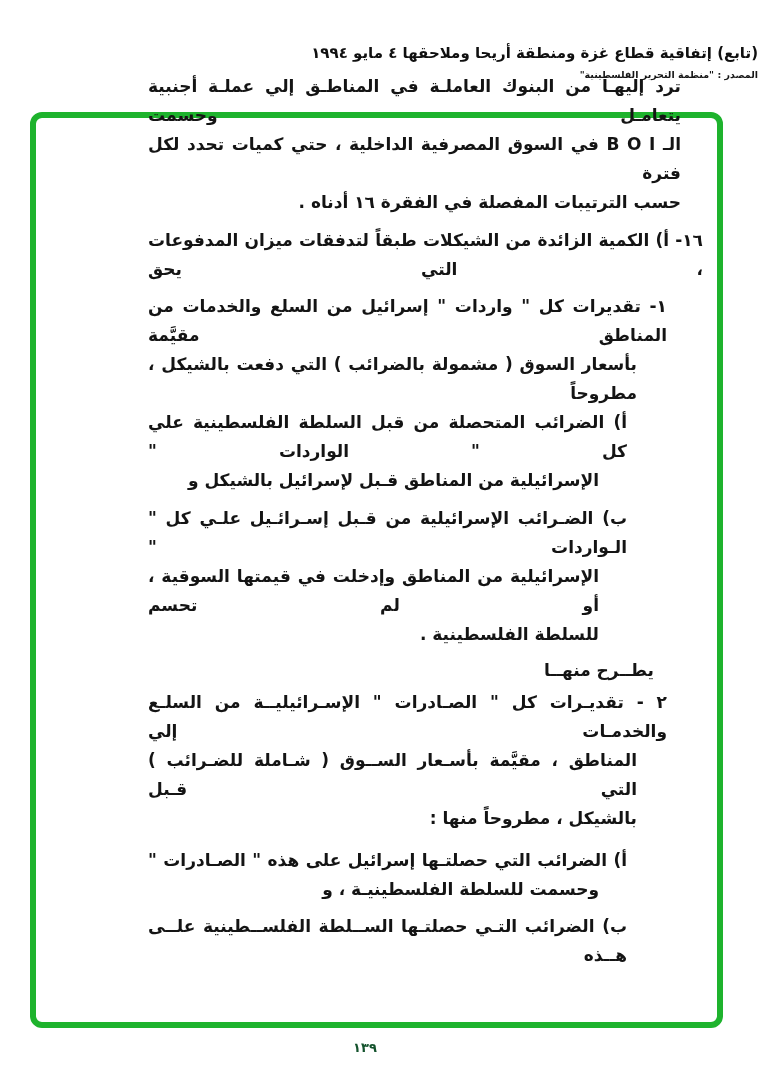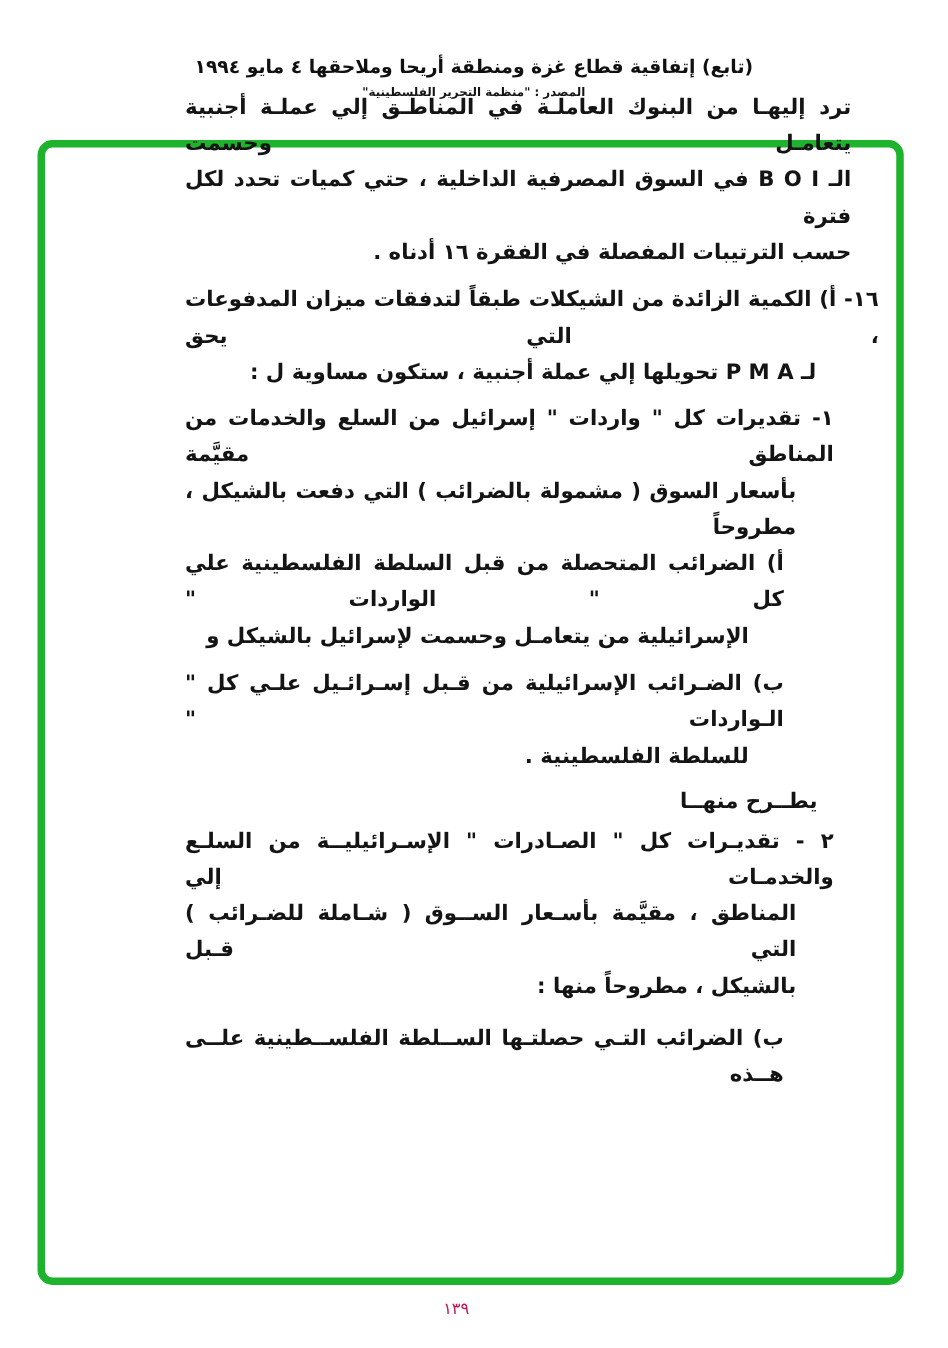--- a/index.html
+++ b/index.html
@@ -5,21 +5,21 @@
   html,body{margin:0;padding:0;background:#ffffff;}
   .page{
     position:relative;
     width:758px;height:1078px;
     background:#ffffff;
     overflow:hidden;
     font-family:"DejaVu Sans", sans-serif;
     color:#161616;
   }
   
-  .hdr{position:absolute;top:44px;left:0;width:758px;text-align:center;direction:rtl;}
+  .hdr{position:absolute;top:44px;left:0;width:758px;text-align:right;direction:rtl;}
   .hdr .title{
     font-size:15px;font-weight:700;letter-spacing:0.3px;color:#101010;
   }
   .hdr .source{
     margin-top:7px;font-size:9.5px;font-weight:700;color:#151515;
   }
   
   .frame{
     position:absolute;left:30px;top:112px;
     width:681px;height:904px;
@@ -56,21 +56,21 @@
   .m0{margin-bottom:0;}
   .m3{margin-bottom:3px;}
   .m7{margin-bottom:7px;}
   .m8{margin-bottom:8px;}
   .m9{margin-bottom:9px;}
   .m13{margin-bottom:13px;}
   
   .pgnum{
     position:absolute;top:1040px;left:0;width:730px;
     text-align:center;
-    font-size:13px;font-weight:400;letter-spacing:2px;color:#be185d;
+    font-size:13px;font-weight:700;letter-spacing:2px;color:#14532d;
   }
 </style>
 </head>
 <body>
 
 <div class="page">
 
   <div class="hdr">
     <div class="title">(تابع) إتفاقية قطاع غزة ومنطقة أريحا وملاحقها ٤ مايو ١٩٩٤</div>
     <div class="source">المصدر :  "منظمة التحرير الفلسطينية"</div>
@@ -81,48 +81,52 @@
   <div class="content" dir="rtl">
 
     <div class="para m9">
       <div class="ln pr22">ترد إليهـا من البنوك العاملـة في المناطـق إلي عملـة أجنبية يتعامـل وحسمت</div>
       <div class="ln pr22">الـ  B O I  في السوق المصرفية الداخلية ، حتي كميات تحدد لكل فترة</div>
       <div class="ln pr22 last">حسب الترتيبات المفصلة في الفقرة ١٦ أدناه .</div>
     </div>
 
     <div class="para m8">
       <div class="ln pr0">١٦- أ) الكمية الزائدة من الشيكلات طبقاً لتدفقات ميزان المدفوعات ، التي يحق</div>
-      <div class="ln pr50 last">لـ  P M A  تحويلها إلي عملة أجنبية ، ستكون مساوية ل :</div>
     </div>
 
     <div class="para m0">
       <div class="ln pr36">١-  تقديرات كل " واردات " إسرائيل من السلع والخدمات من المناطق مقيَّمة</div>
       <div class="ln pr66">بأسعار السوق ( مشمولة بالضرائب ) التي دفعت بالشيكل ، مطروحاً</div>
     </div>
 
     <div class="para m9">
       <div class="ln pr76">أ) الضرائب المتحصلة من قبل السلطة الفلسطينية علي كل  " الواردات "</div>
-      <div class="ln pr104 last">الإسرائيلية من يتعامـل وحسمت لإسرائيل بالشيكل و</div>
+      <div class="ln pr104 last">الإسرائيلية من المناطق قـبل لإسرائيل بالشيكل و</div>
     </div>
 
     <div class="para m7">
       <div class="ln pr76">ب) الضـرائب الإسرائيلية من قـبل إسـرائـيل علـي كل " الـواردات "</div>
+      <div class="ln pr104">الإسرائيلية من المناطق وإدخلت في قيمتها السوقية ، أو لم تحسم</div>
       <div class="ln pr104 last">للسلطة الفلسطينية .</div>
     </div>
 
     <div class="para m3">
       <div class="ln pr49 last">يطــرح منهــا</div>
     </div>
 
     <div class="para m13">
       <div class="ln pr36">٢ - تقديـرات كل " الصـادرات " الإسـرائيليــة من السلـع والخدمـات إلي</div>
       <div class="ln pr66">المناطق ، مقيَّمة بأسـعار الســوق ( شـاملة للضـرائب ) التي قـبل</div>
       <div class="ln pr66 last">بالشيكل ، مطروحاً منها :</div>
     </div>
 
+    <div class="para m8">
+      <div class="ln pr76">أ) الضرائب التي حصلتـها إسرائيل على هذه " الصـادرات "</div>
+      <div class="ln pr104 last">وحسمت للسلطة الفلسطينيـة ،  و</div>
+    </div>
 
     <div class="para m0">
       <div class="ln pr76">ب) الضرائب التـي حصلتـها الســلطة الفلســطينية علــى هــذه</div>
     </div>
 
   </div>
 
   <div class="pgnum">١٣٩</div>
 
 </div>

